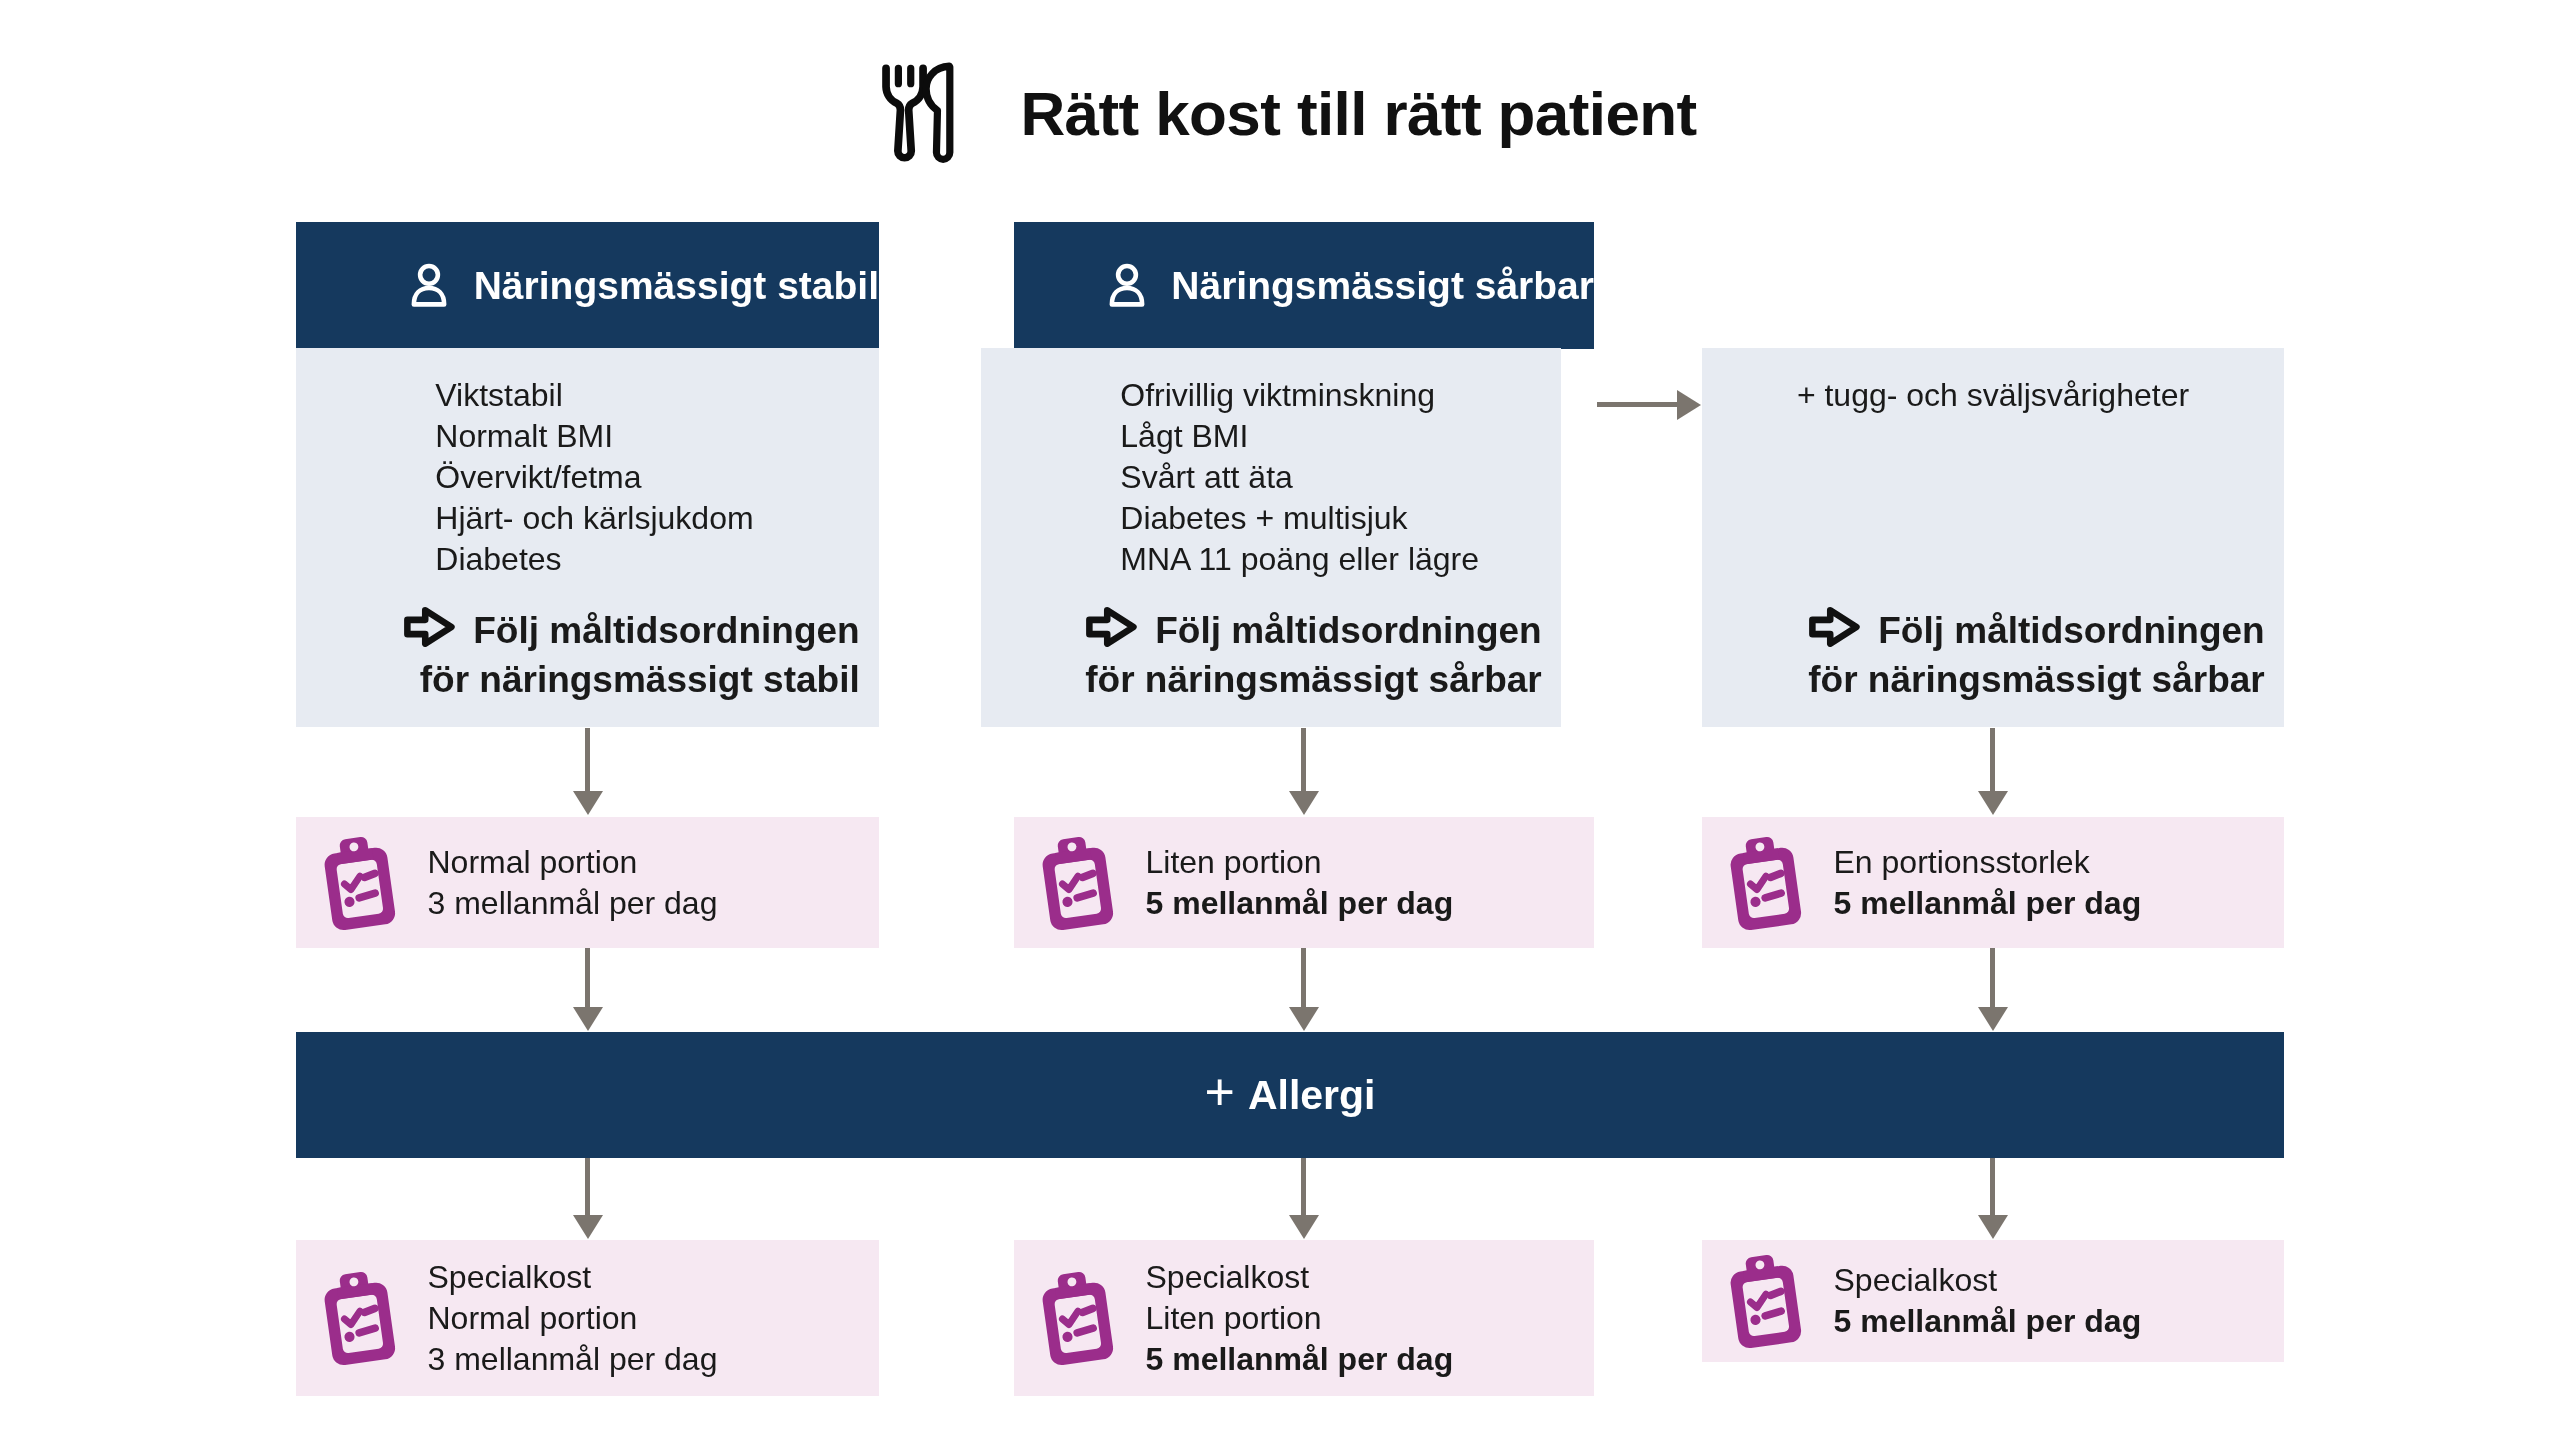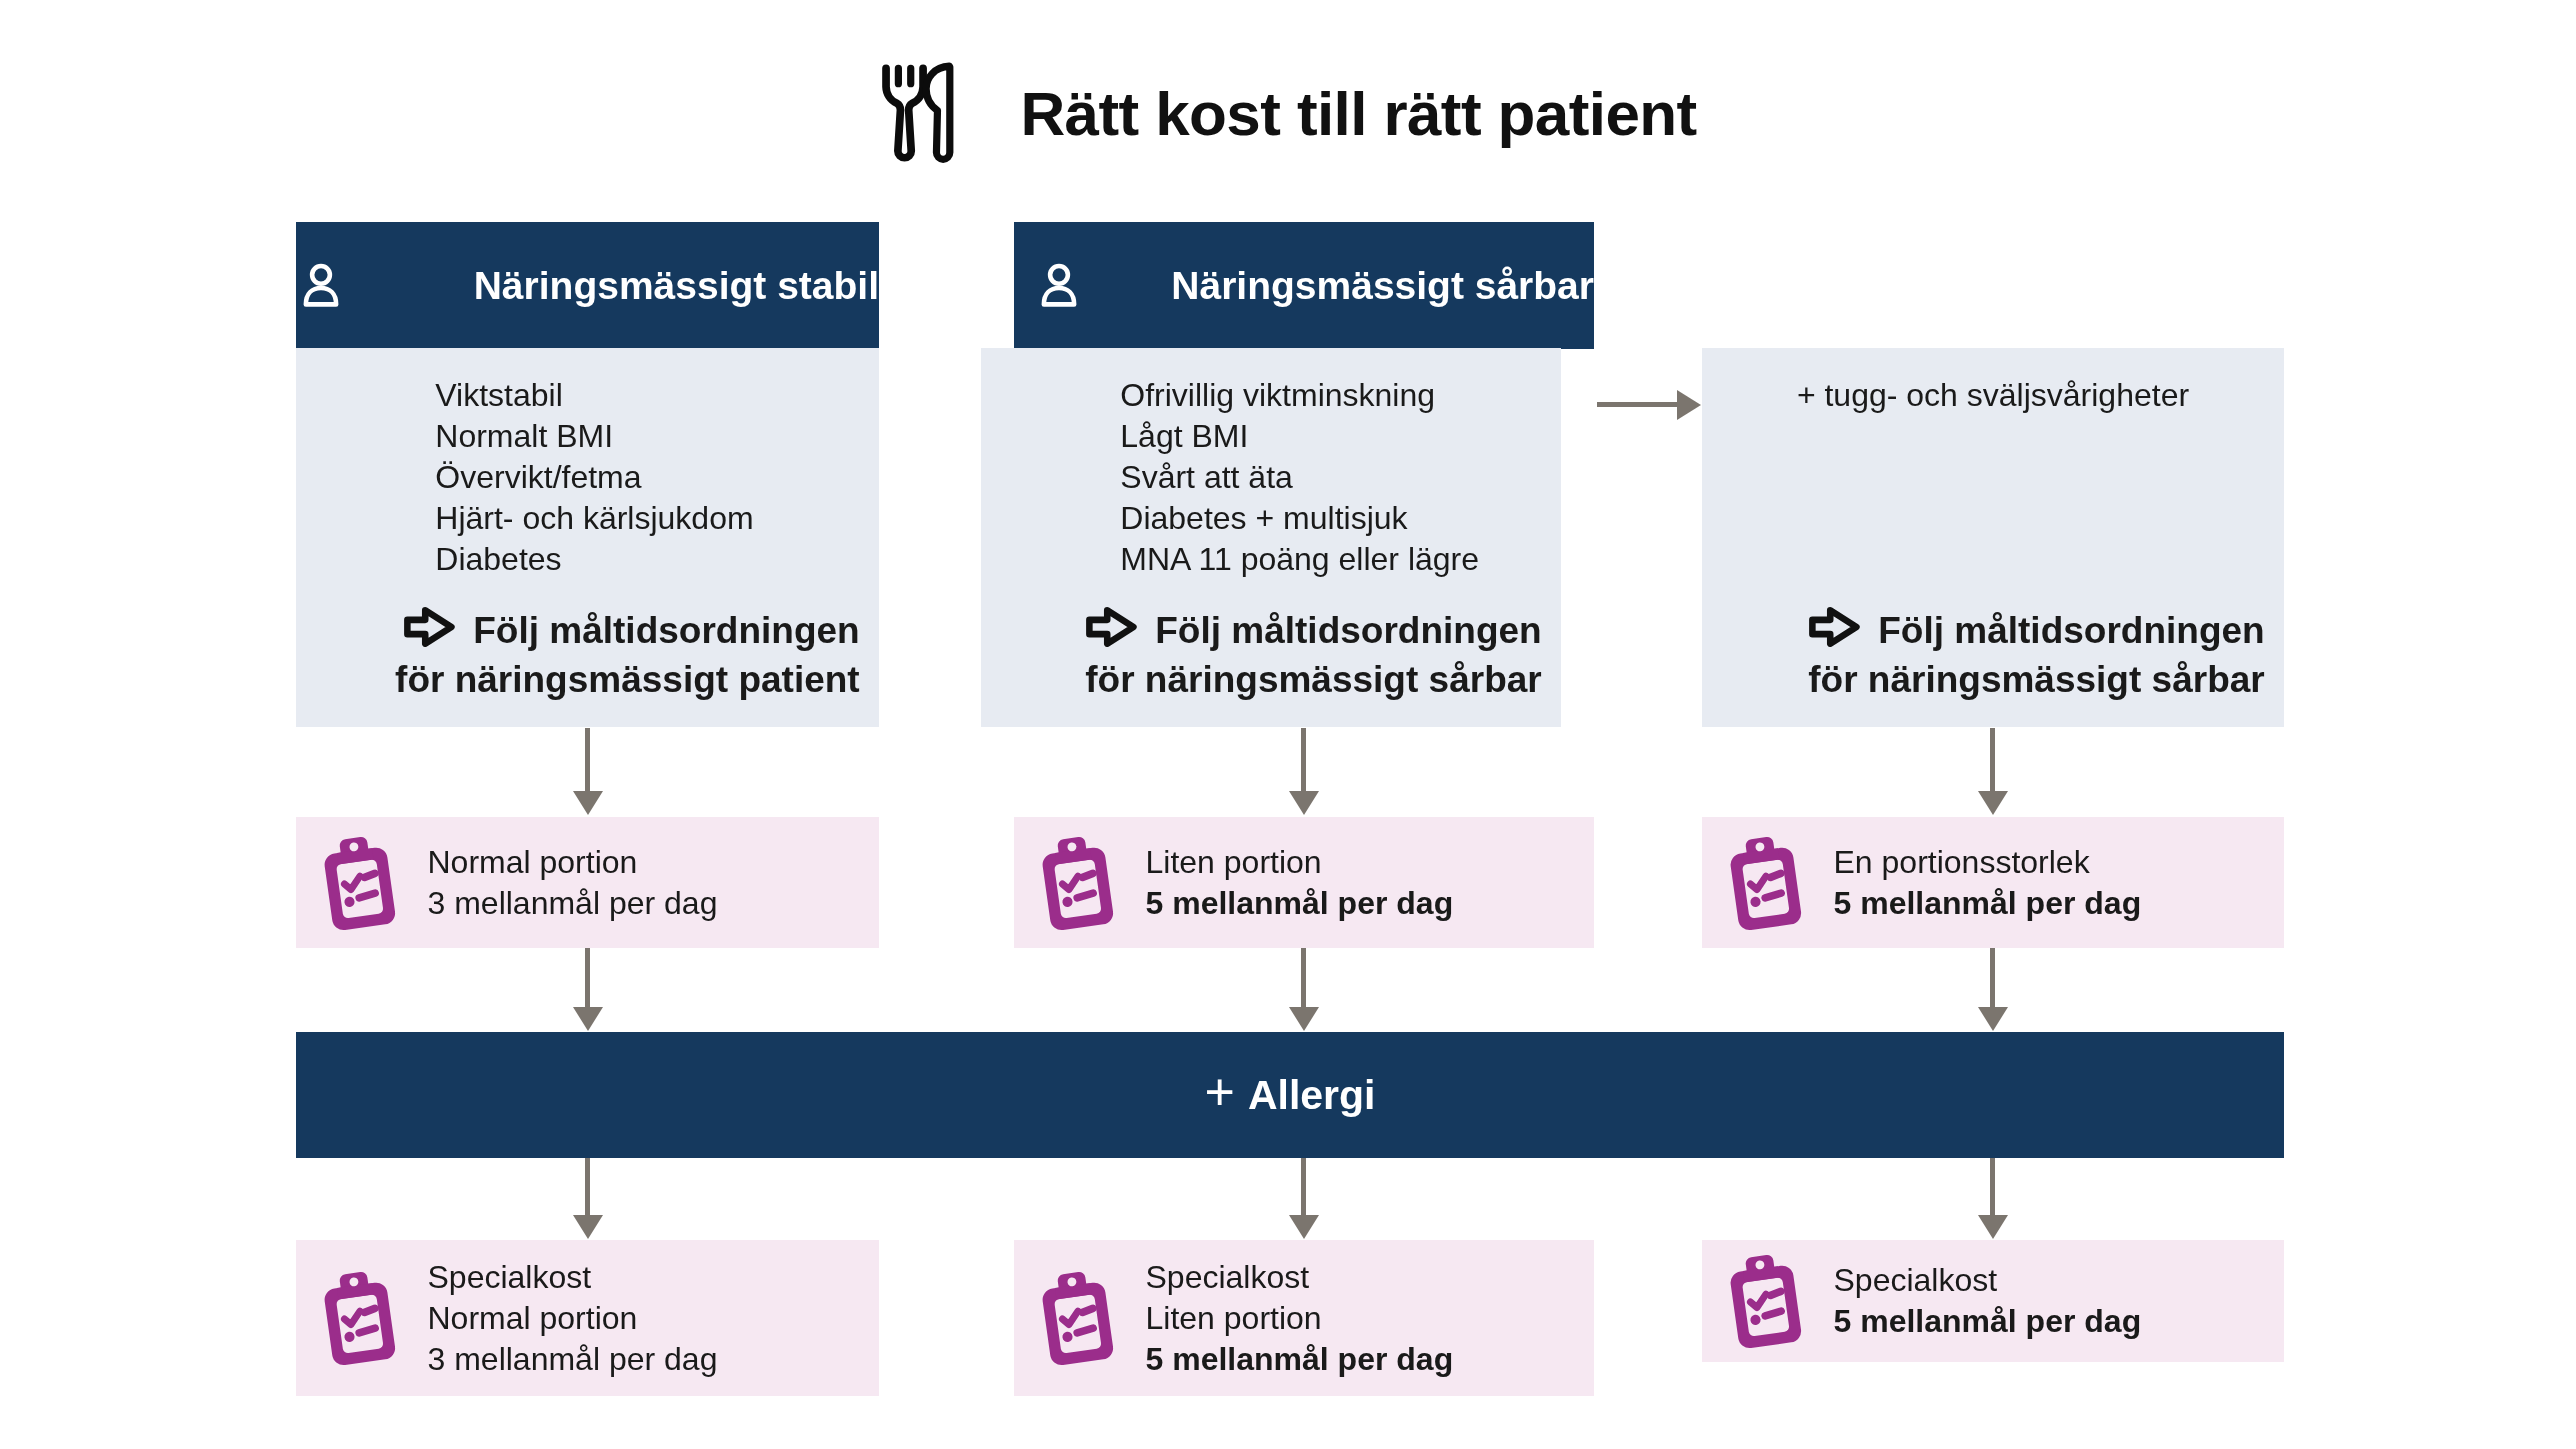--- a/index.html
+++ b/index.html
@@ -20,21 +20,21 @@
   .title-row svg { display: block; }
   h1.page-title {
     margin: 16px; font-size: 62px; font-weight: 700; letter-spacing: -0.6px; color: #111;
   }
 
   
   .abs { position: absolute; box-sizing: border-box; }
 
   .hdr {
     background: #15395e; color: #ffffff;
-    display: flex; align-items: center; justify-content: space-between; gap: 19.3px;
+    display: flex; align-items: center; justify-content: flex-end; gap: 19.3px;
     font-size: 39px; font-weight: 700;
   }
   .hdr svg { display: block; }
 
   .bodybox {
     background: #e7ebf2;
     display: flex; flex-direction: column; justify-content: space-between;
     padding: 27px 19.3px 27px 19.3px;
   }
   .criteria { font-size: 32px; line-height: 41px; margin-left: 120px; }
@@ -136,21 +136,21 @@
     </div>
     <div class="action">
       <span class="line1">
         <span>
           <svg width="58" height="50" viewBox="0 0 96 84" aria-hidden="true">
             <path d="M10,30 h30 v-16 l44,28 -44,28 v-16 h-30 z" fill="none" stroke="#111111" stroke-width="11" stroke-linejoin="round"></path>
           </svg>
         </span>
         <span>Följ måltidsordningen</span>
       </span>
-      <div>för näringsmässigt patient</div>
+      <div>för näringsmässigt stabil</div>
     </div>
   </div>
 
   <div class="abs bodybox body-2">
     <div class="criteria">
       <div>Ofrivillig viktminskning</div>
       <div>Lågt BMI</div>
       <div>Svårt att äta</div>
       <div>Diabetes + multisjuk</div>
       <div>MNA 11 poäng eller lägre</div>

